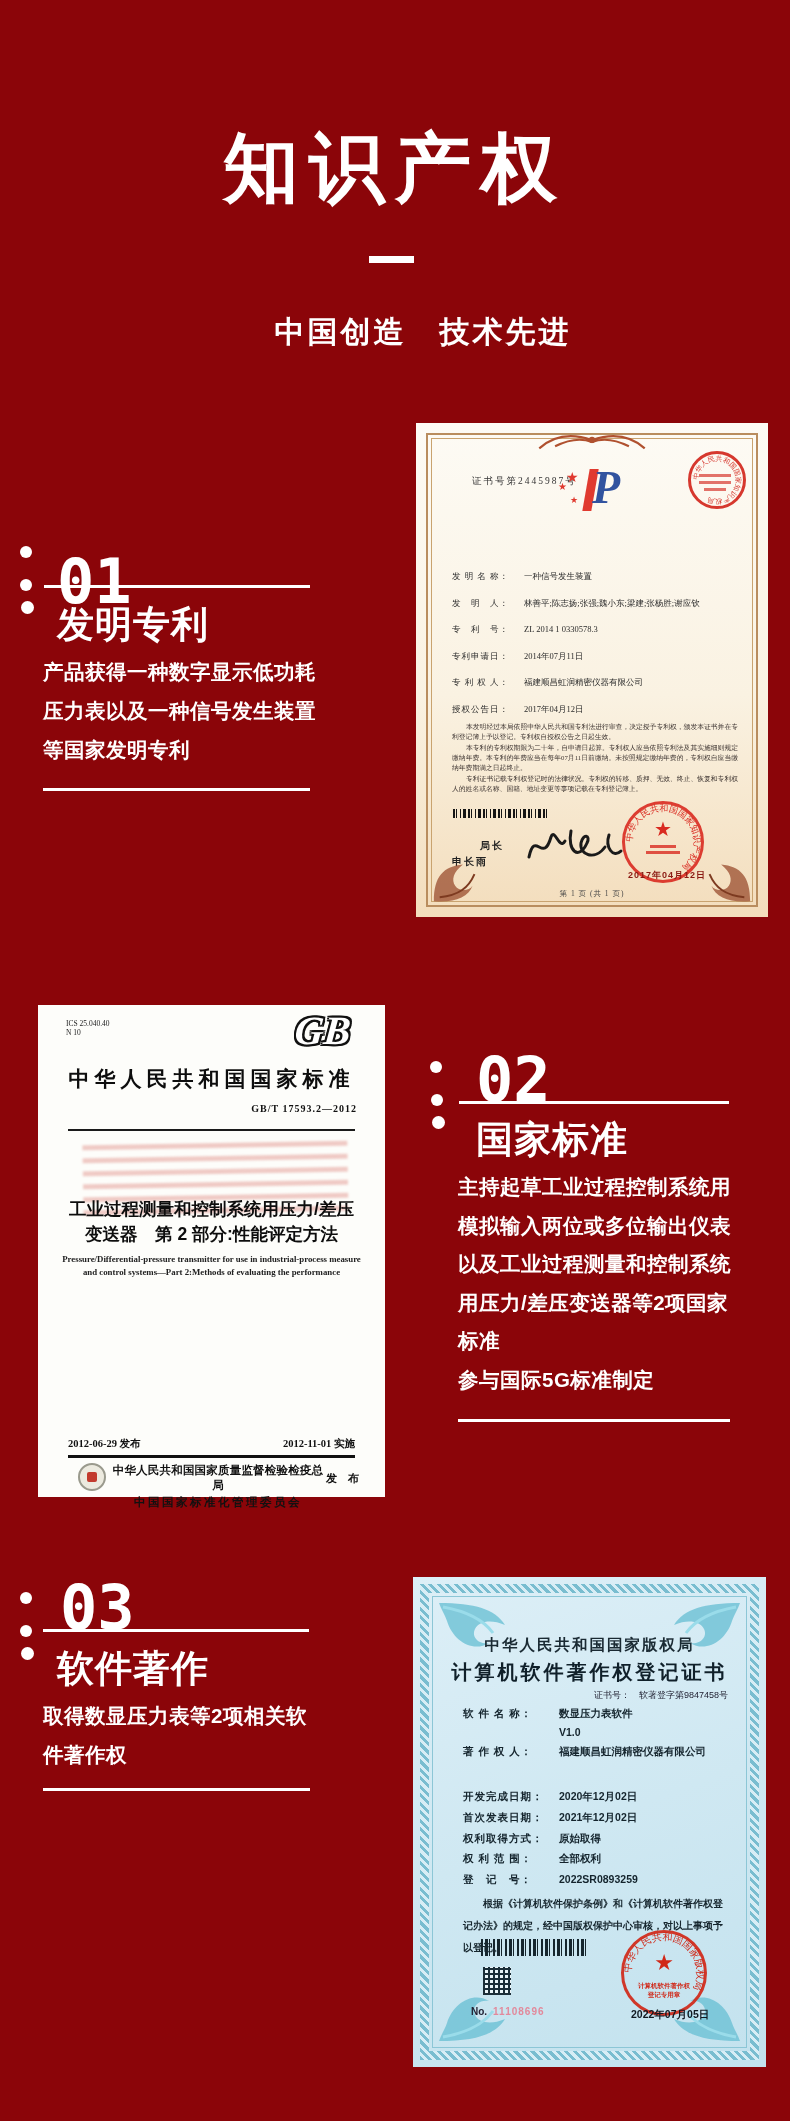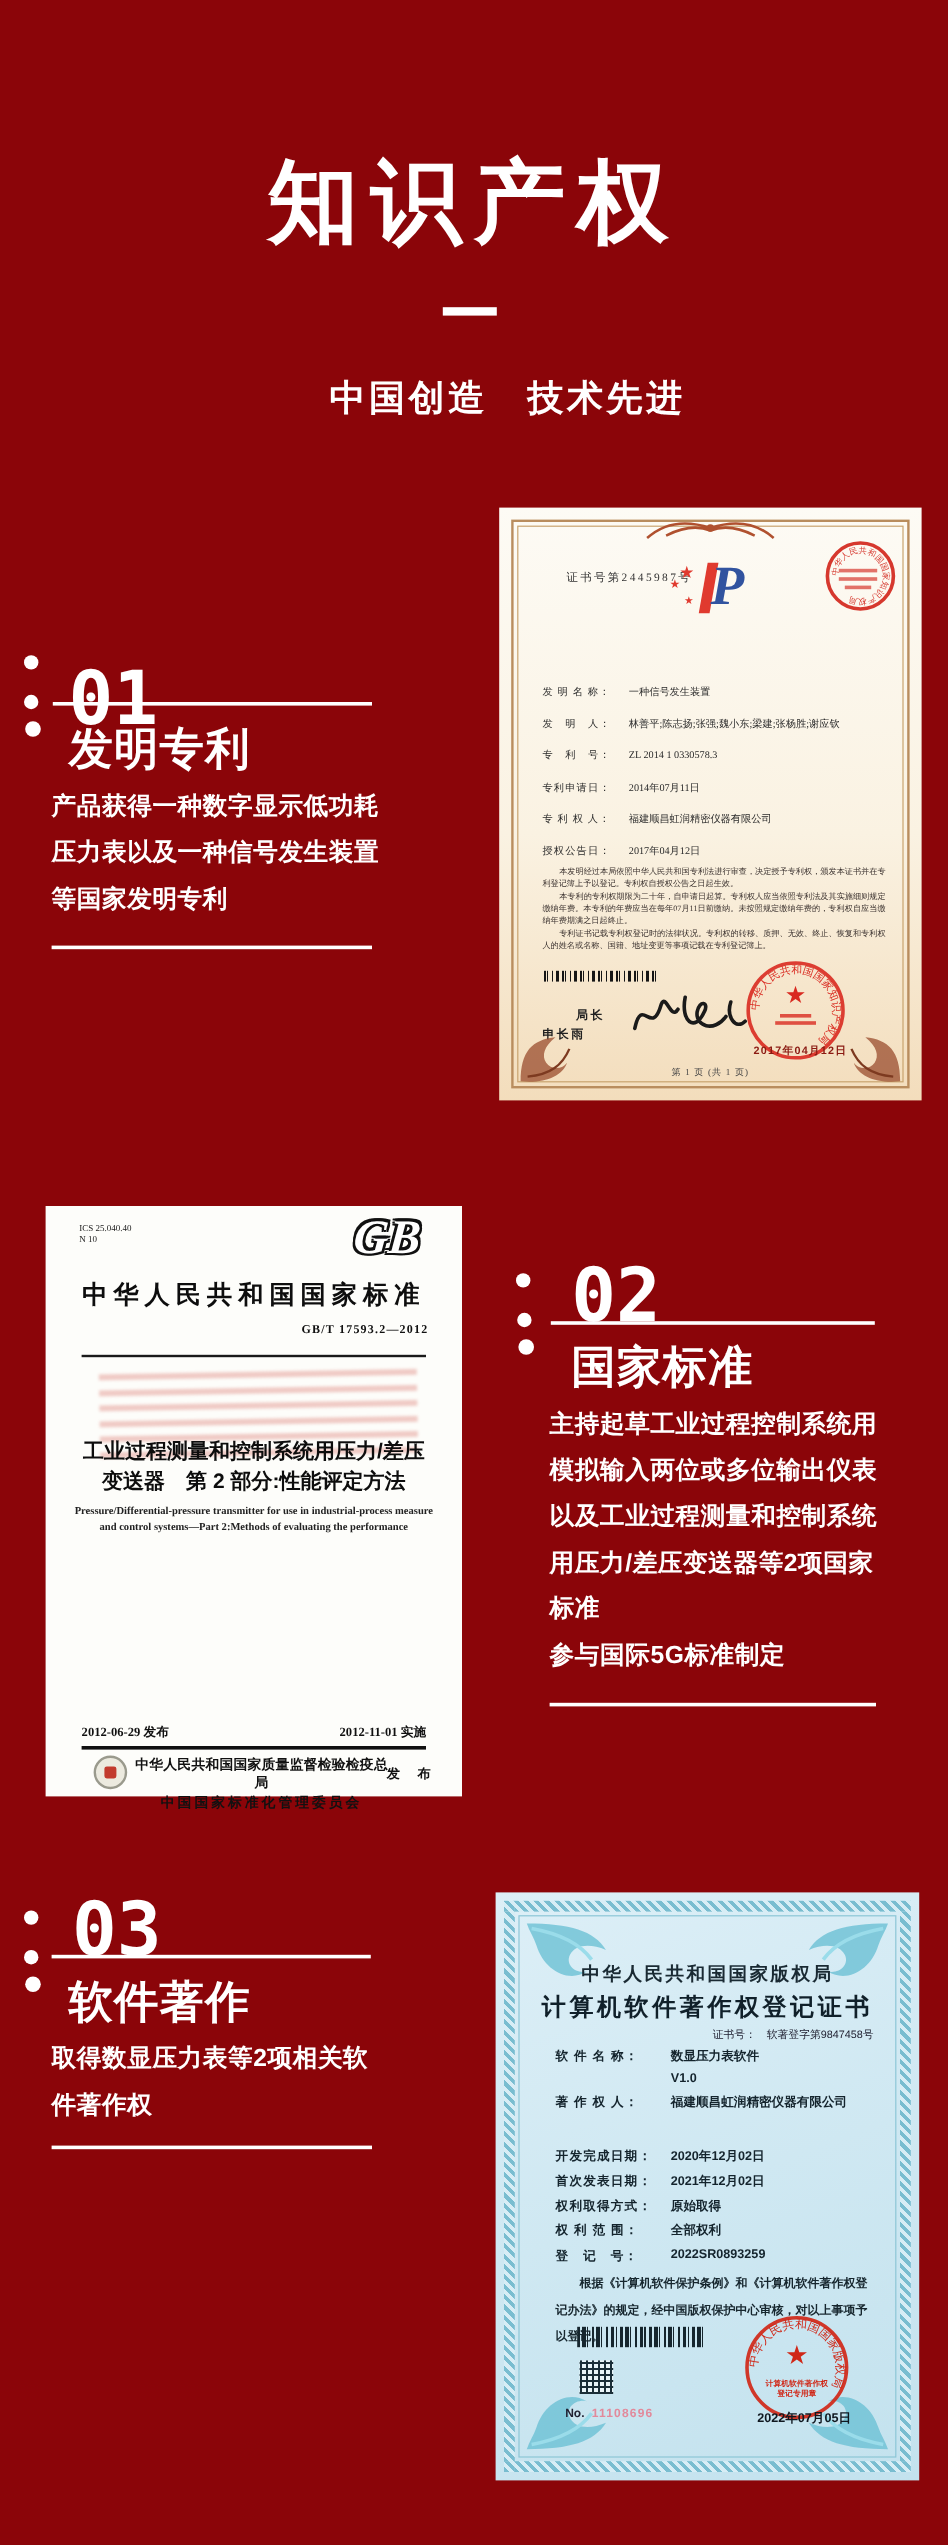--- a/index.html
+++ b/index.html
@@ -82,21 +82,21 @@
   .gb-dates{left:30px;top:432px;width:287px;display:flex;justify-content:space-between;
             font-family:"Liberation Serif",serif;font-weight:700;font-size:10.5px;color:#111;}
   .gb-line2{left:30px;top:450px;width:287px;height:2.5px;background:#111;}
   .gb-medal{left:40px;top:458px;width:24px;height:24px;border-radius:50%;border:2px solid #9a9a8d;
             background:#eceadf;}
   .gb-medal i{position:absolute;left:7px;top:7px;width:10px;height:10px;background:#c23b2e;border-radius:2px;}
   .gb-pub{left:72px;top:458px;width:216px;text-align:center;font-family:"Liberation Serif",serif;
           font-weight:700;color:#111;}
   .gb-pub .p1{font-size:11.5px;letter-spacing:0.2px;}
   .gb-pub .p2{font-size:11.5px;letter-spacing:2.5px;margin-top:2px;}
-  .gb-fabu{right:22px;top:466px;font-family:Liberation Mono, monospace;font-weight:700;font-size:11px;
+  .gb-fabu{right:22px;top:466px;font-family:Liberation Sans, sans-serif;font-weight:700;font-size:11px;
            letter-spacing:4px;color:#111;}
   
   .cert3{left:413px;top:1577px;width:353px;height:490px;
          background:linear-gradient(160deg,#ddeff7 0%,#cfe8f2 50%,#c3e2ee 100%);}
   .c3-band{position:absolute;inset:7px;border:9px solid transparent;
       border-image:repeating-linear-gradient(45deg,#79bdd0 0 3px,#d7edf5 3px 6px) 9;}
   .c3-inner{position:absolute;inset:19px;border:1px solid #8cc6d6;}
   .c3-header{left:0;top:58px;width:100%;text-align:center;font-size:15.5px;font-weight:700;
              letter-spacing:2px;color:#1a2a33;}
   .c3-title{left:0;top:82px;width:100%;text-align:center;font-size:20px;font-weight:900;

